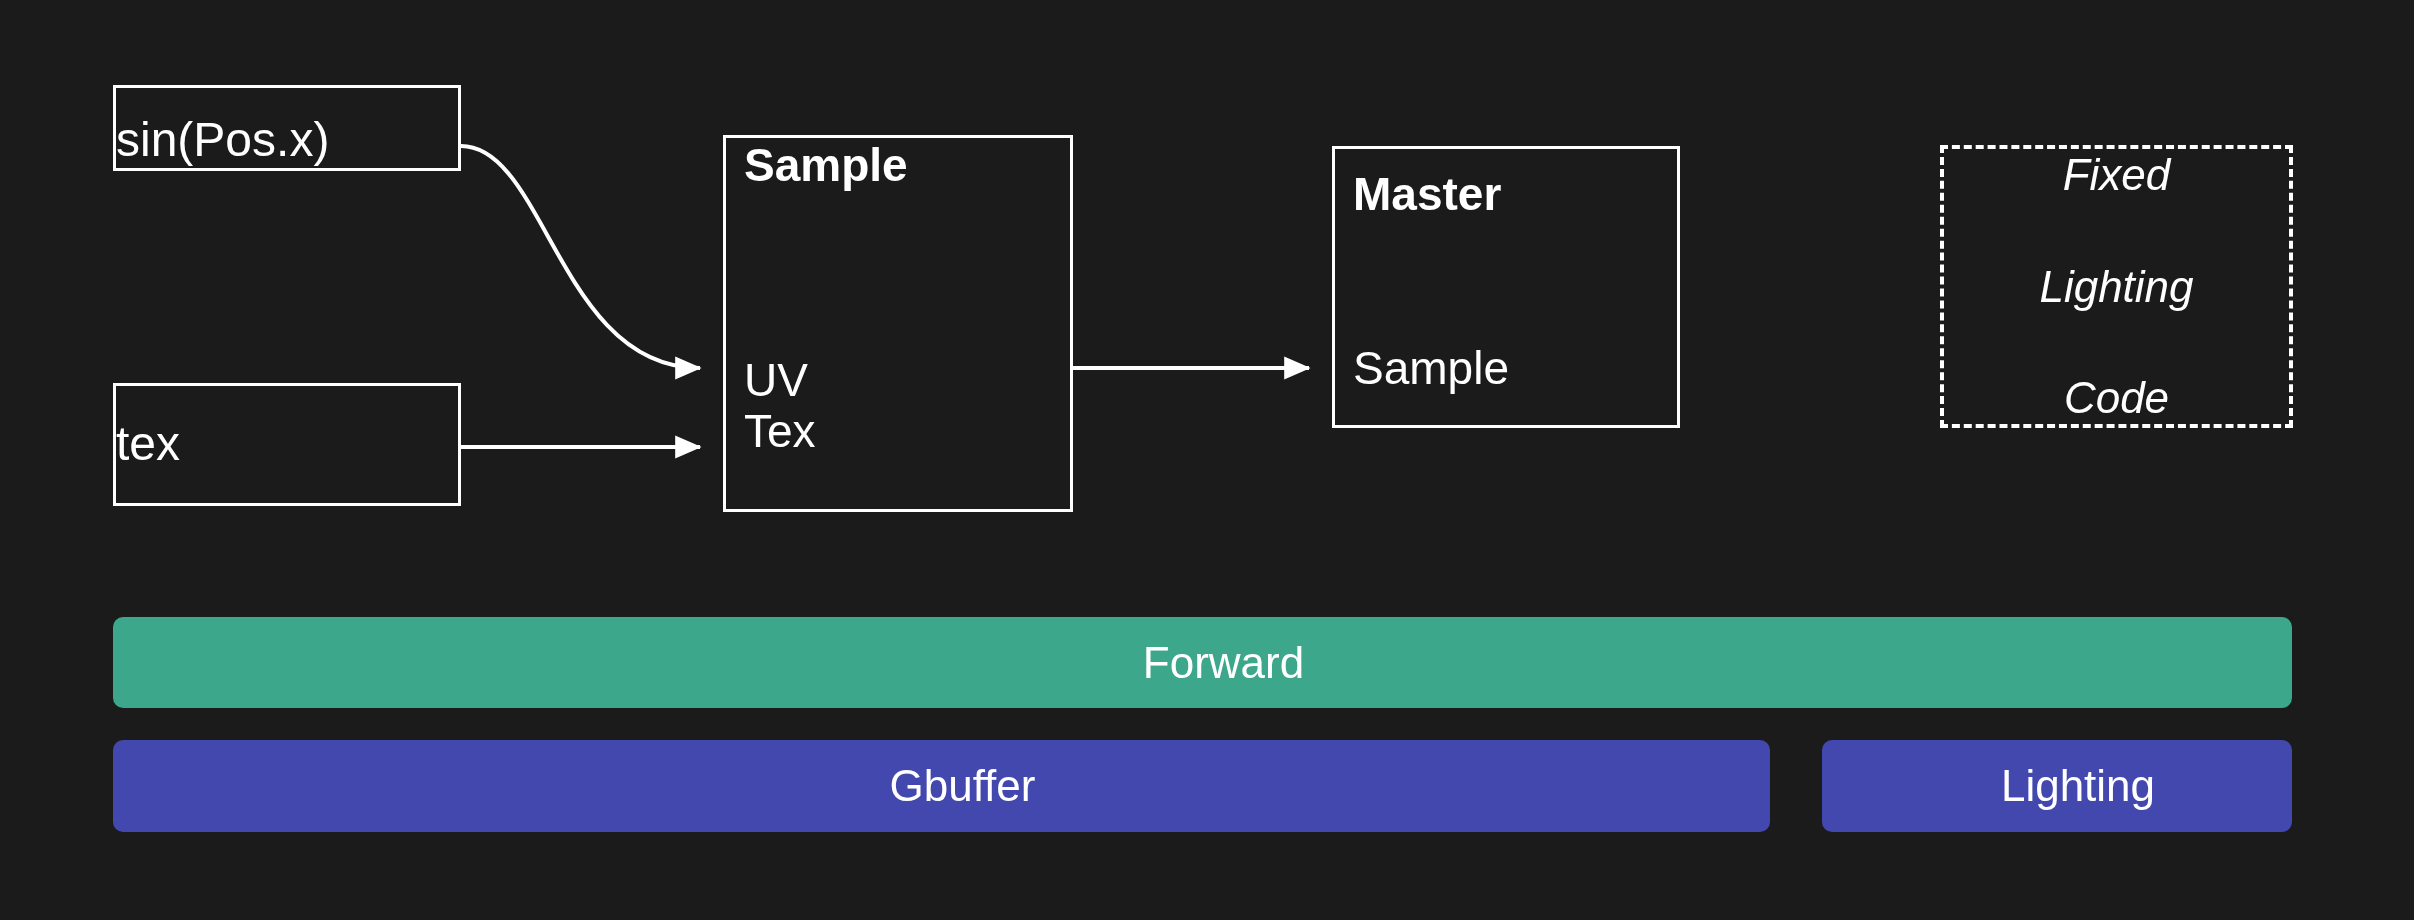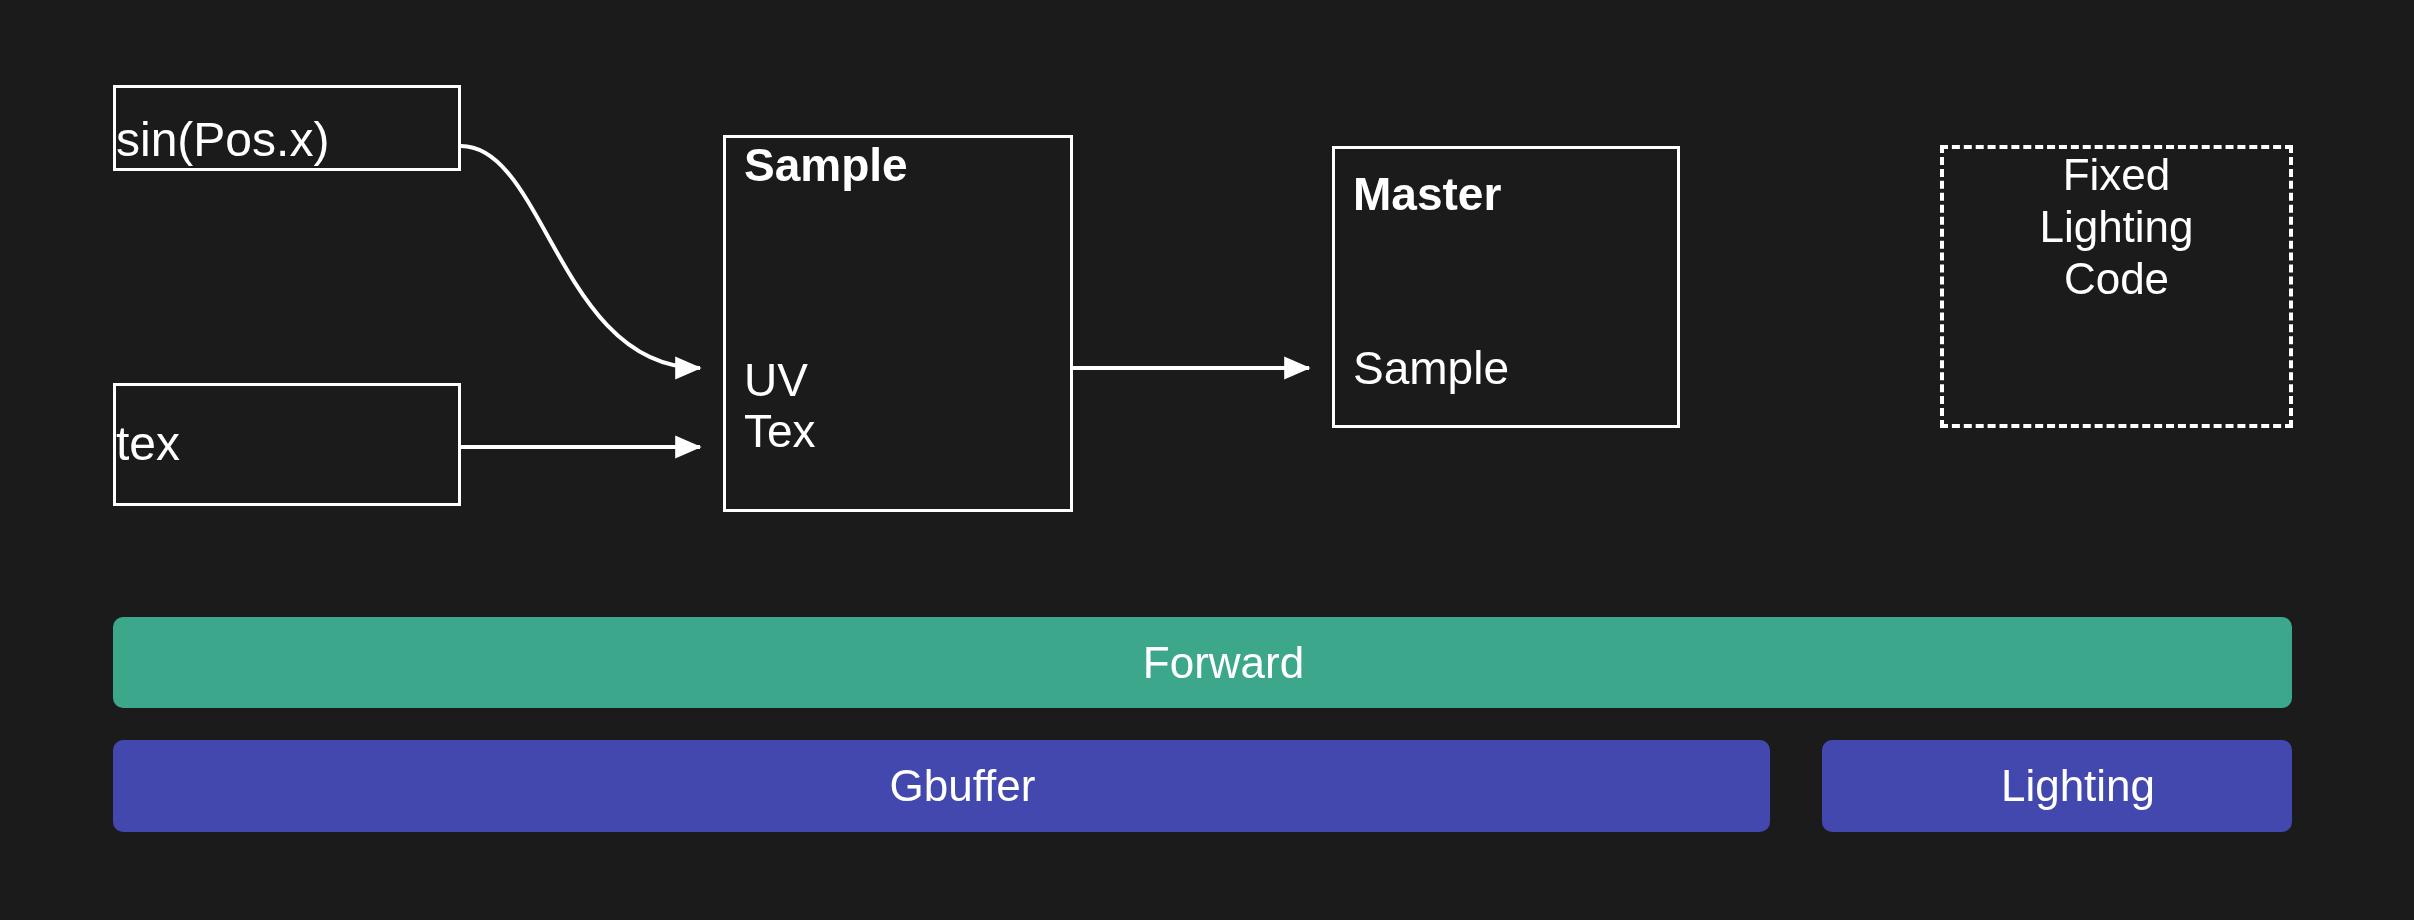--- a/index.html
+++ b/index.html
@@ -121,21 +121,22 @@
 
   
   #node-fixed {
     left: 1940px;
     top: 145px;
     width: 353px;
     height: 283px;
     display: flex;
     flex-direction: column;
     align-items: center;
-    justify-content: flex-start;
+    justify-content: space-between;
+    font-style: italic;
   }
   #node-fixed .line {
     font-size: 44px;
     line-height: 1.18;
     text-align: center;
   }
 
   
   #edges {
     position: absolute;

